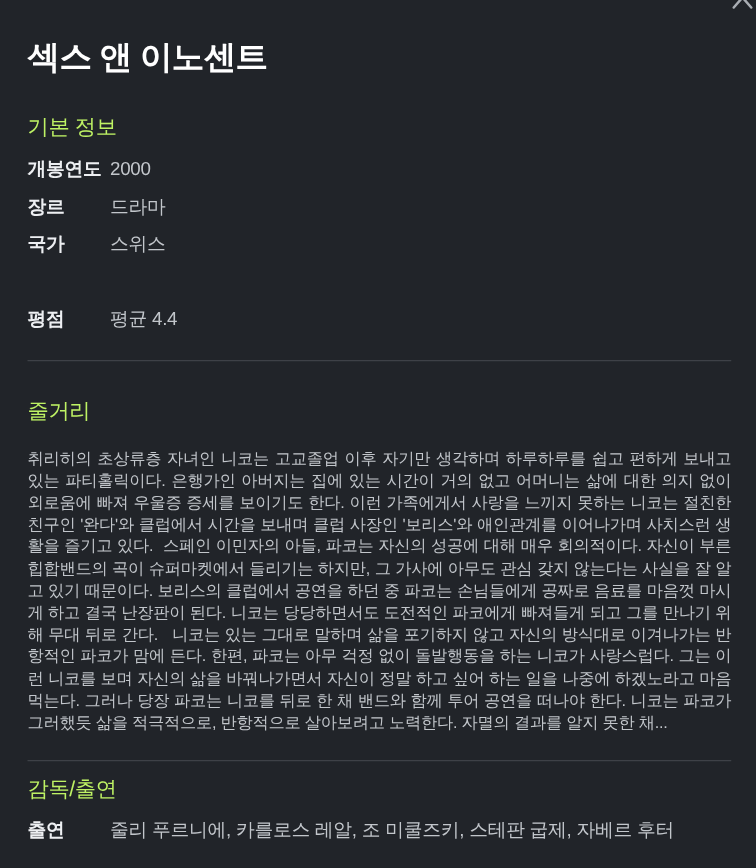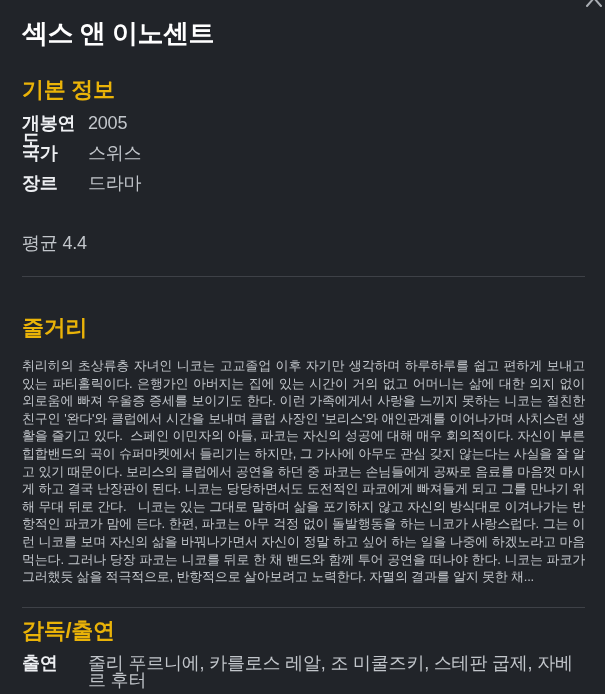--- a/index.html
+++ b/index.html
@@ -11,21 +11,21 @@
     height: 694px;
     background: #212429;
     font-family: "Liberation Sans", "DejaVu Sans", sans-serif;
     overflow: hidden;
   }
   .page {
     position: relative;
     box-sizing: border-box;
     width: 605px;
     height: 694px;
-    padding: 3px 20px 0 22px;
+    padding: 15px 20px 0 22px;
     overflow: hidden;
   }
   .scroll-chevron {
     position: absolute;
     top: -6px;
     right: 2px;
     width: 18px;
     height: 15px;
     color: #a9adb3;
   }
@@ -34,32 +34,32 @@
     margin: 0;
     padding-top: 13px;
     font-size: 26px;
     line-height: 34px;
     font-weight: 700;
     color: #ffffff;
     letter-spacing: -0.5px;
   }
   h2.section-heading {
     margin: 0;
-    font-size: 22px;
+    font-size: 17px;
     line-height: 22px;
-    font-weight: 700;
-    color: #eab308;
+    font-weight: 400;
+    color: #bef264;
     letter-spacing: -0.3px;
   }
   .basic-info h2.section-heading { margin-top: 29px; }
   .rows { margin-top: 14px; }
   .row {
     display: flex;
     height: 30px;
-    font-size: 18px;
+    font-size: 15px;
     line-height: 17px;
     letter-spacing: -0.2px;
   }
   .row .label {
     flex: 0 0 66px;
     width: 66px;
     font-weight: 700;
     color: #edeff2;
   }
   .row .value {
@@ -67,21 +67,21 @@
     font-weight: 400;
   }
   hr.divider {
     border: none;
     border-top: 1px solid #3e4147;
     margin: 0;
     height: 0;
   }
   hr.divider-1 { margin-top: 11px; }
   hr.divider-2 { margin-top: 21px; }
-  .plot h2.section-heading { margin-top: 40px; }
+  .plot h2.section-heading { margin-top: 29px; }
   .plot-text {
     margin: 18px 0 0 0;
     font-size: 13px;
     line-height: 17.6px;
     color: #c2c6cb;
     text-align: justify;
     white-space: pre-wrap;
     letter-spacing: -0.2px;
     word-break: break-all;
   }
@@ -99,33 +99,34 @@
     </svg>
   </span>
 
   <h1 class="title">섹스 앤 이노센트</h1>
 
   <section class="basic-info">
     <h2 class="section-heading">기본 정보</h2>
     <div class="rows">
       <div class="row">
         <span class="label">개봉연도</span>
-        <span class="value">2005</span>
+        <span class="value">2000</span>
+      </div>
+      <div class="row">
+        <span class="label">장르</span>
+        <span class="value">드라마</span>
       </div>
       <div class="row">
         <span class="label">국가</span>
         <span class="value">스위스</span>
       </div>
       <div class="row">
-        <span class="label">장르</span>
-        <span class="value">드라마</span>
       </div>
       <div class="row">
-      </div>
-      <div class="row">
+        <span class="label">평점</span>
         <span class="value">평균 4.4</span>
       </div>
     </div>
   </section>
 
   <hr class="divider divider-1">
 
   <section class="plot">
     <h2 class="section-heading">줄거리</h2>
     <p class="plot-text">취리히의 초상류층 자녀인 니코는 고교졸업 이후 자기만 생각하며 하루하루를 쉽고 편하게 보내고 있는 파티홀릭이다. 은행가인 아버지는 집에 있는 시간이 거의 없고 어머니는 삶에 대한 의지 없이 외로움에 빠져 우울증 증세를 보이기도 한다. 이런 가족에게서 사랑을 느끼지 못하는 니코는 절친한 친구인 '완다'와 클럽에서 시간을 보내며 클럽 사장인 '보리스'와 애인관계를 이어나가며 사치스런 생활을 즐기고 있다.  스페인 이민자의 아들, 파코는 자신의 성공에 대해 매우 회의적이다. 자신이 부른 힙합밴드의 곡이 슈퍼마켓에서 들리기는 하지만, 그 가사에 아무도 관심 갖지 않는다는 사실을 잘 알고 있기 때문이다. 보리스의 클럽에서 공연을 하던 중 파코는 손님들에게 공짜로 음료를 마음껏 마시게 하고 결국 난장판이 된다. 니코는 당당하면서도 도전적인 파코에게 빠져들게 되고 그를 만나기 위해 무대 뒤로 간다.   니코는 있는 그대로 말하며 삶을 포기하지 않고 자신의 방식대로 이겨나가는 반항적인 파코가 맘에 든다. 한편, 파코는 아무 걱정 없이 돌발행동을 하는 니코가 사랑스럽다. 그는 이런 니코를 보며 자신의 삶을 바꿔나가면서 자신이 정말 하고 싶어 하는 일을 나중에 하겠노라고 마음먹는다. 그러나 당장 파코는 니코를 뒤로 한 채 밴드와 함께 투어 공연을 떠나야 한다. 니코는 파코가 그러했듯 삶을 적극적으로, 반항적으로 살아보려고 노력한다. 자멸의 결과를 알지 못한 채...</p>

